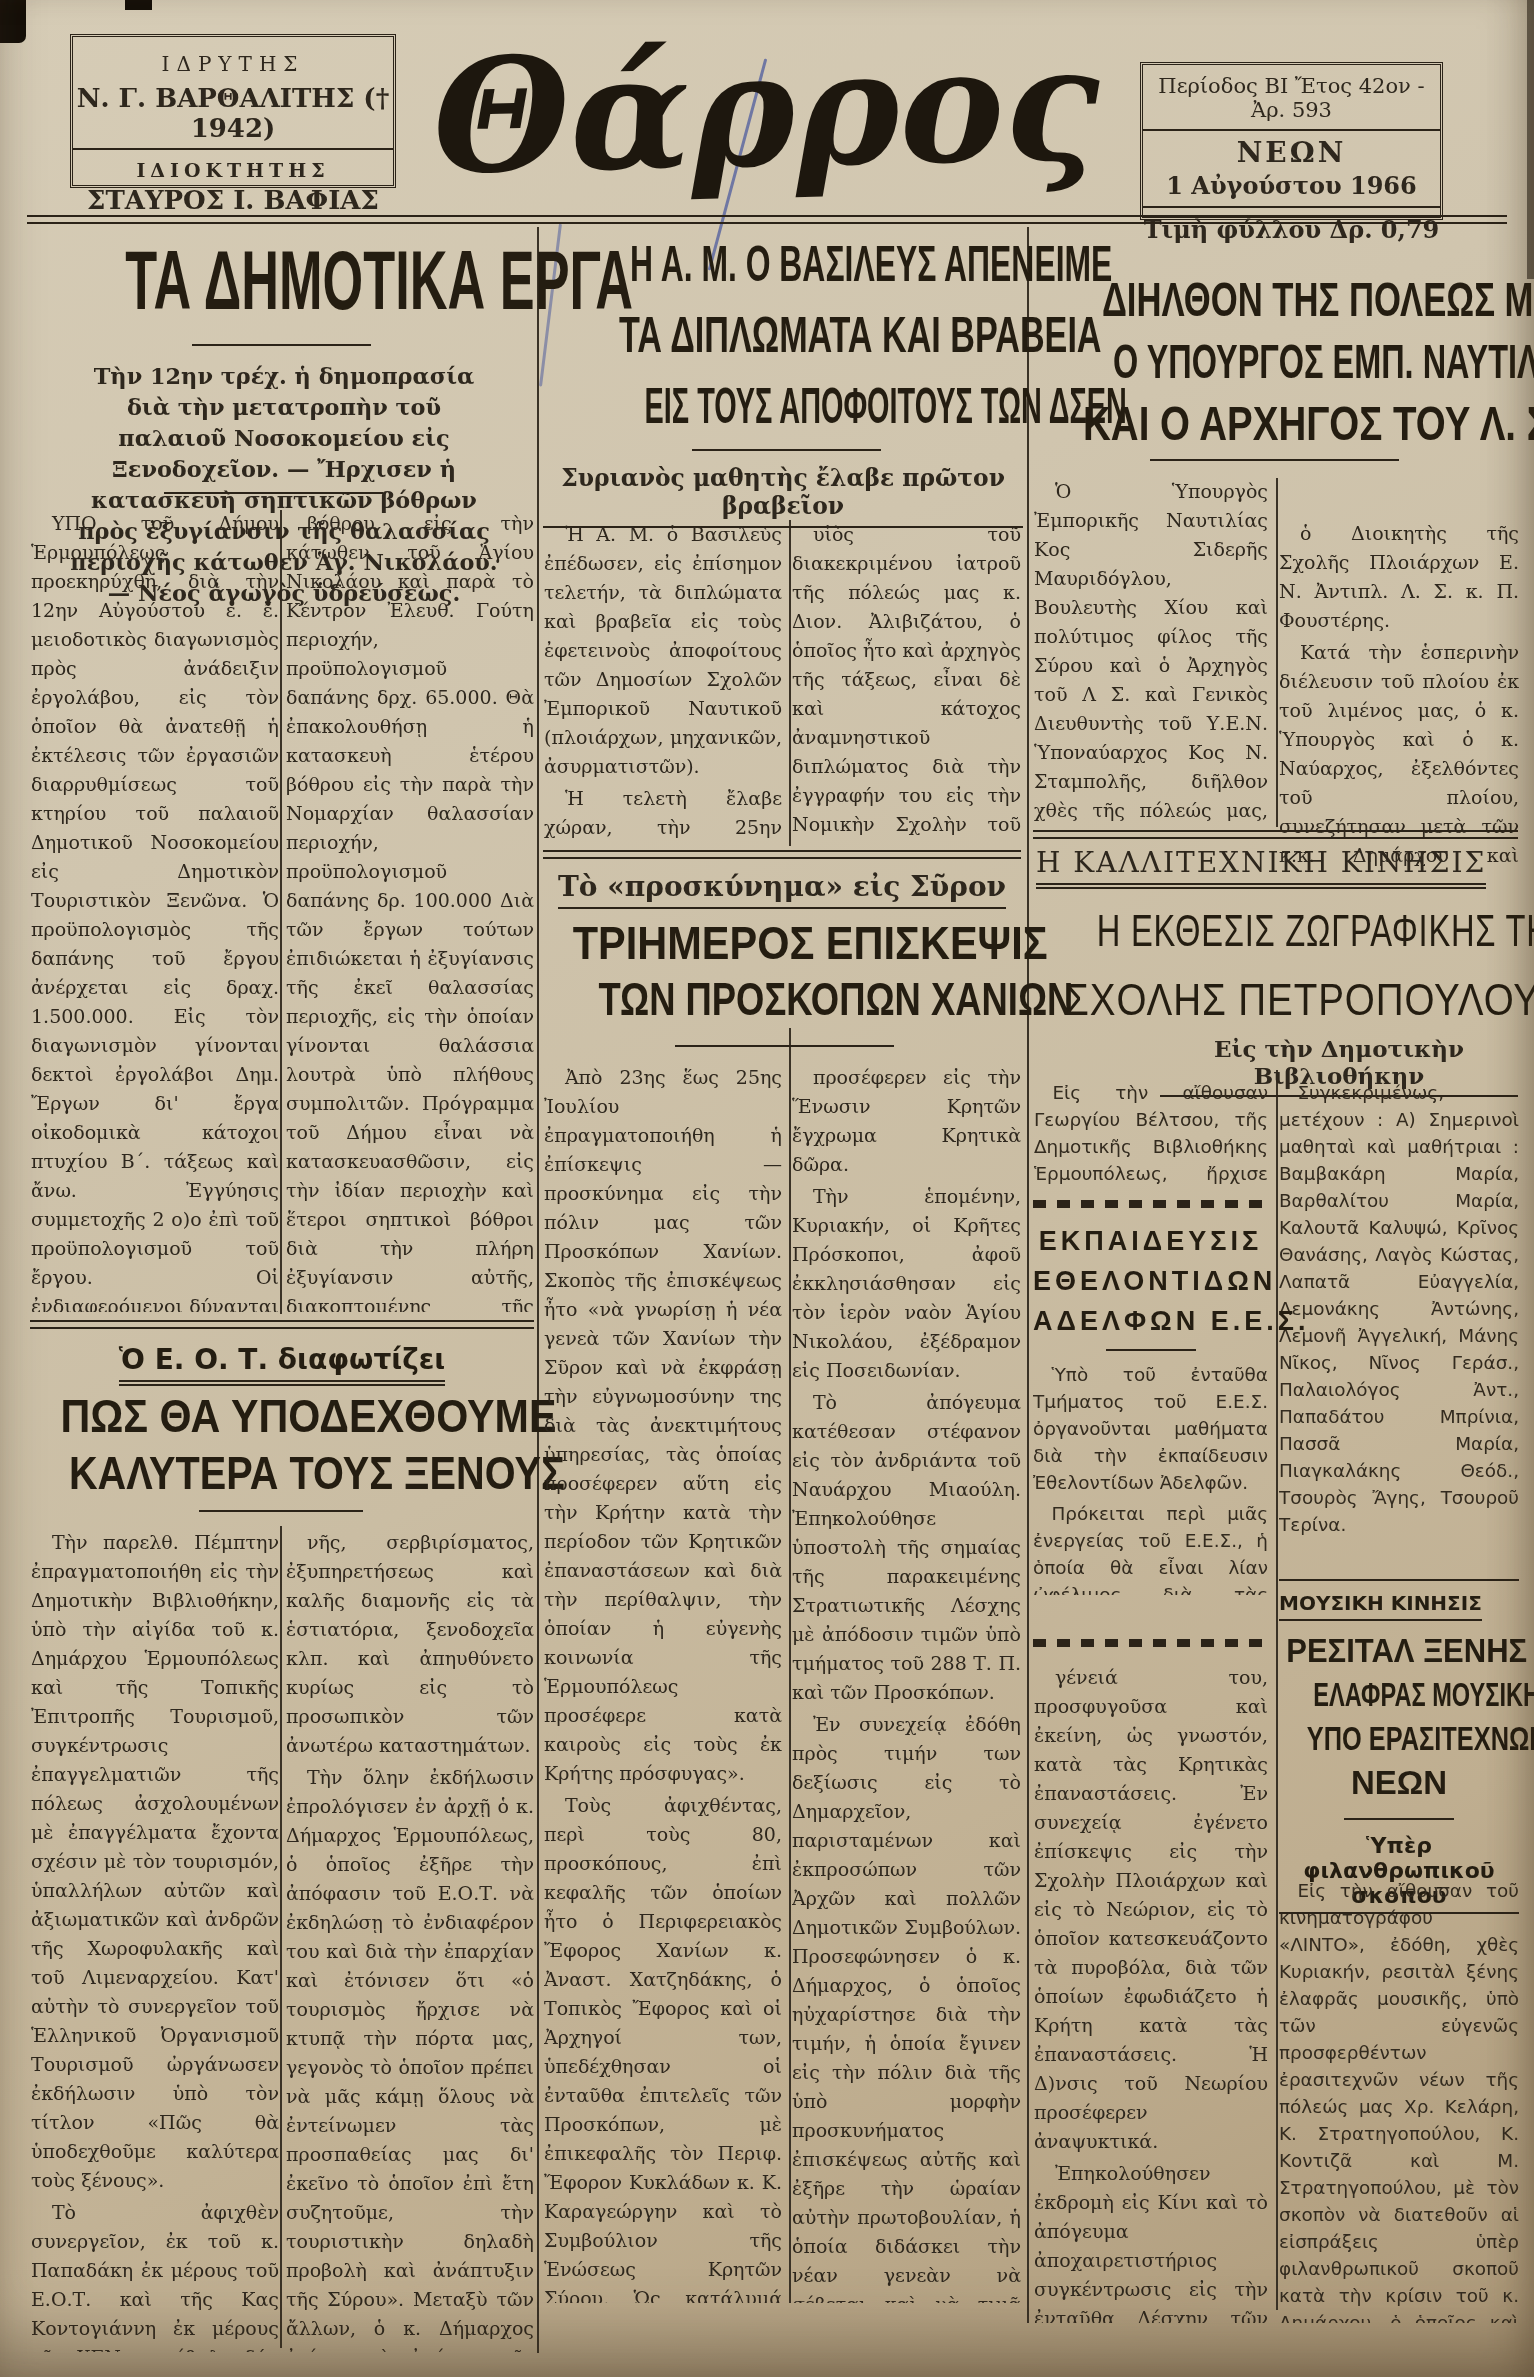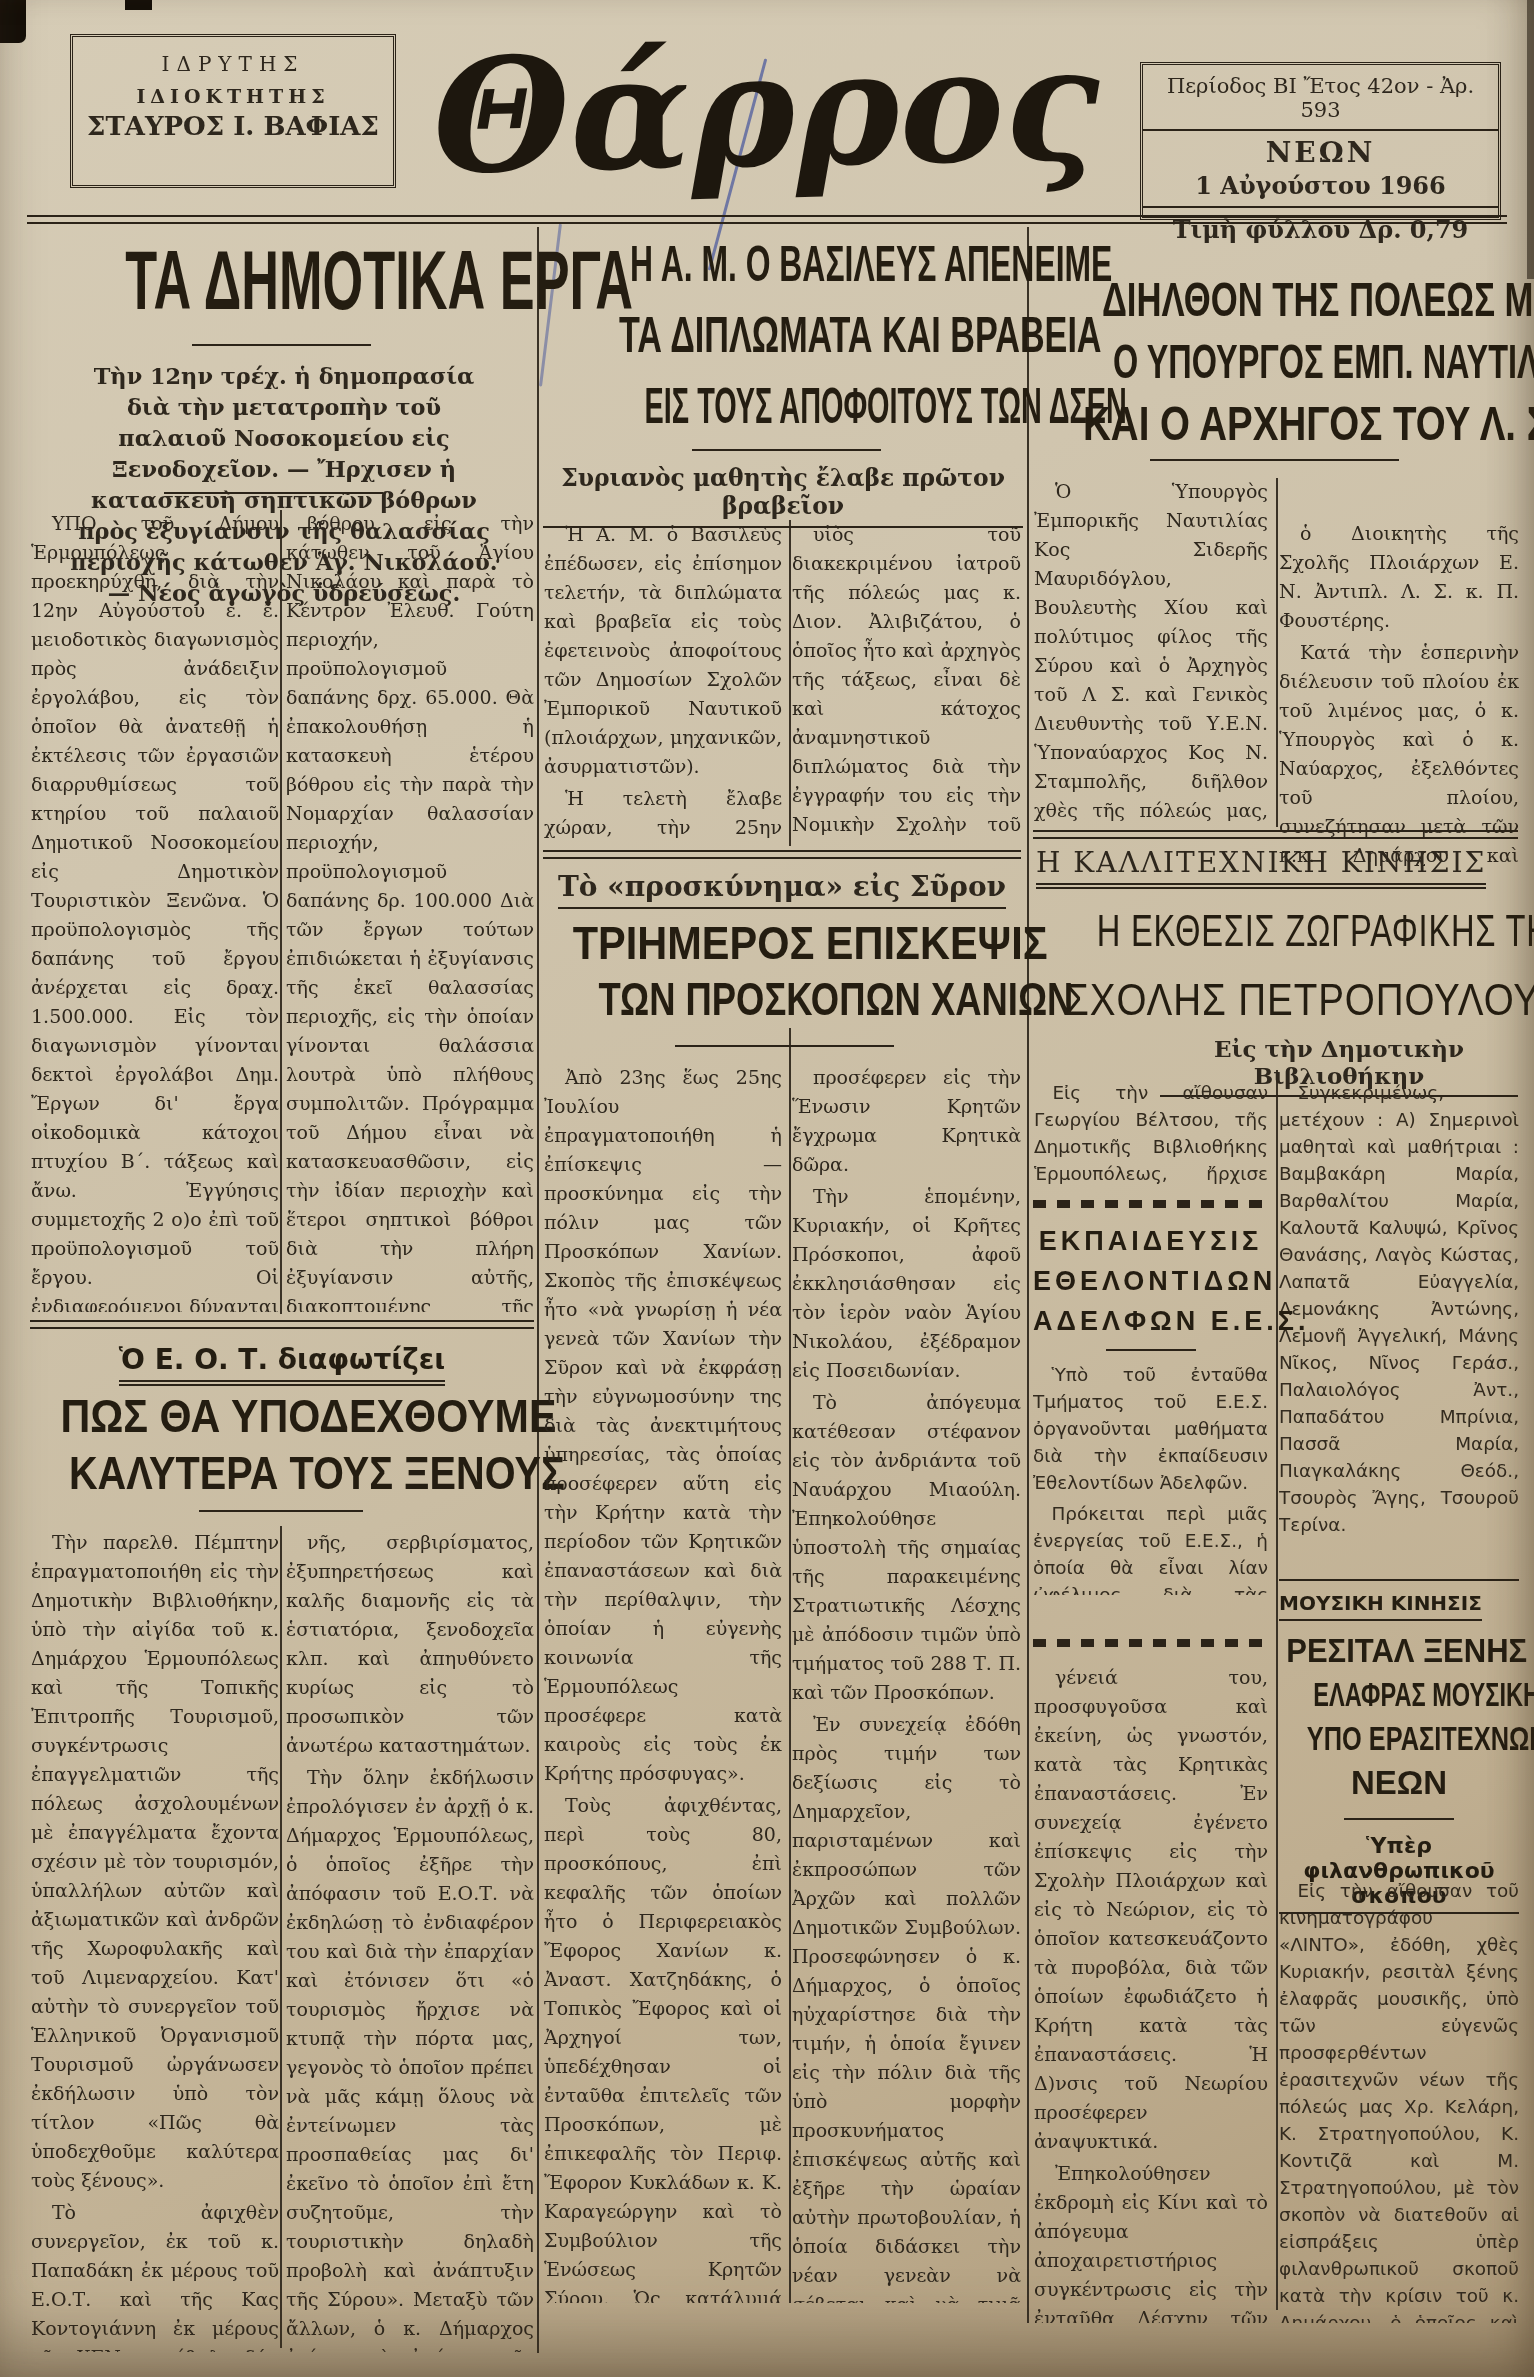--- a/index.html
+++ b/index.html
@@ -37,27 +37,28 @@
 <div id="page">
 
   <div class="artifact" style="left:0;top:0;width:26px;height:43px;border-radius:0 0 7px 0;"></div>
   <div class="artifact" style="left:125px;top:0;width:27px;height:10px;"></div>
   <div class="artifact" style="right:0;top:0;width:8px;height:279px;opacity:.55;"></div>
   <div class="penline" style="left:736px;top:55px;width:3px;height:219px;transform:rotate(15deg);"></div>
   <div class="penline" style="left:549px;top:223px;width:2.5px;height:164px;transform:rotate(7deg);opacity:.5;"></div>
 
   <div class="abs" style="left:70px;top:34px;width:326px;height:154px;border:3px double #2b2318;text-align:center;padding-top:15px;box-sizing:border-box;">
     <div style="font-size:20px;font-weight:400;letter-spacing:7px;">ΙΔΡΥΤΗΣ</div>
+    <div style="font-size:26px;font-weight:700;margin-top:7px;border-bottom:2px solid #2b2318;display:inline-block;padding:0 3px 5px 3px;">Ν. Γ. ΒΑΡΘΑΛΙΤΗΣ († 1942)</div>
     <div style="font-size:19px;font-weight:700;letter-spacing:5px;margin-top:9px;">ΙΔΙΟΚΤΗΤΗΣ</div>
     <div style="font-size:26px;font-weight:700;margin-top:4px;">ΣΤΑΥΡΟΣ Ι. ΒΑΦΙΑΣ</div>
   </div>
 
   <div class="abs" style="left:403px;top:3px;width:727px;height:224px;text-align:center;font-family:'DejaVu Serif','Liberation Serif',serif;font-style:italic;font-weight:700;font-size:157px;line-height:214px;color:#1d170e;transform:rotate(-1.2deg);">Θάρρος</div>
 
-  <div class="abs" style="left:1140px;top:62px;width:361px;height:158px;border:3px double #2b2318;box-sizing:border-box;text-align:center;">
+  <div class="abs" style="left:1140px;top:62px;width:303px;height:158px;border:3px double #2b2318;box-sizing:border-box;text-align:center;">
     <div class="box-row" style="font-size:21px;padding:9px 5px 7px 5px;">Περίοδος ΒΙ Ἔτος 42ον - Ἀρ. 593</div>
     <div class="box-row" style="padding:5px 5px 6px 5px;">
       <div style="font-size:28px;font-weight:700;letter-spacing:3px;">ΝΕΩΝ</div>
       <div style="font-size:24px;font-weight:700;margin-top:2px;">1 Αὐγούστου 1966</div>
     </div>
     <div style="font-size:24px;font-weight:700;padding-top:7px;">Τιμὴ φύλλου Δρ. 0,79</div>
   </div>
 
   <div class="dr" style="left:27px;top:215px;width:1480px;"></div>
 

